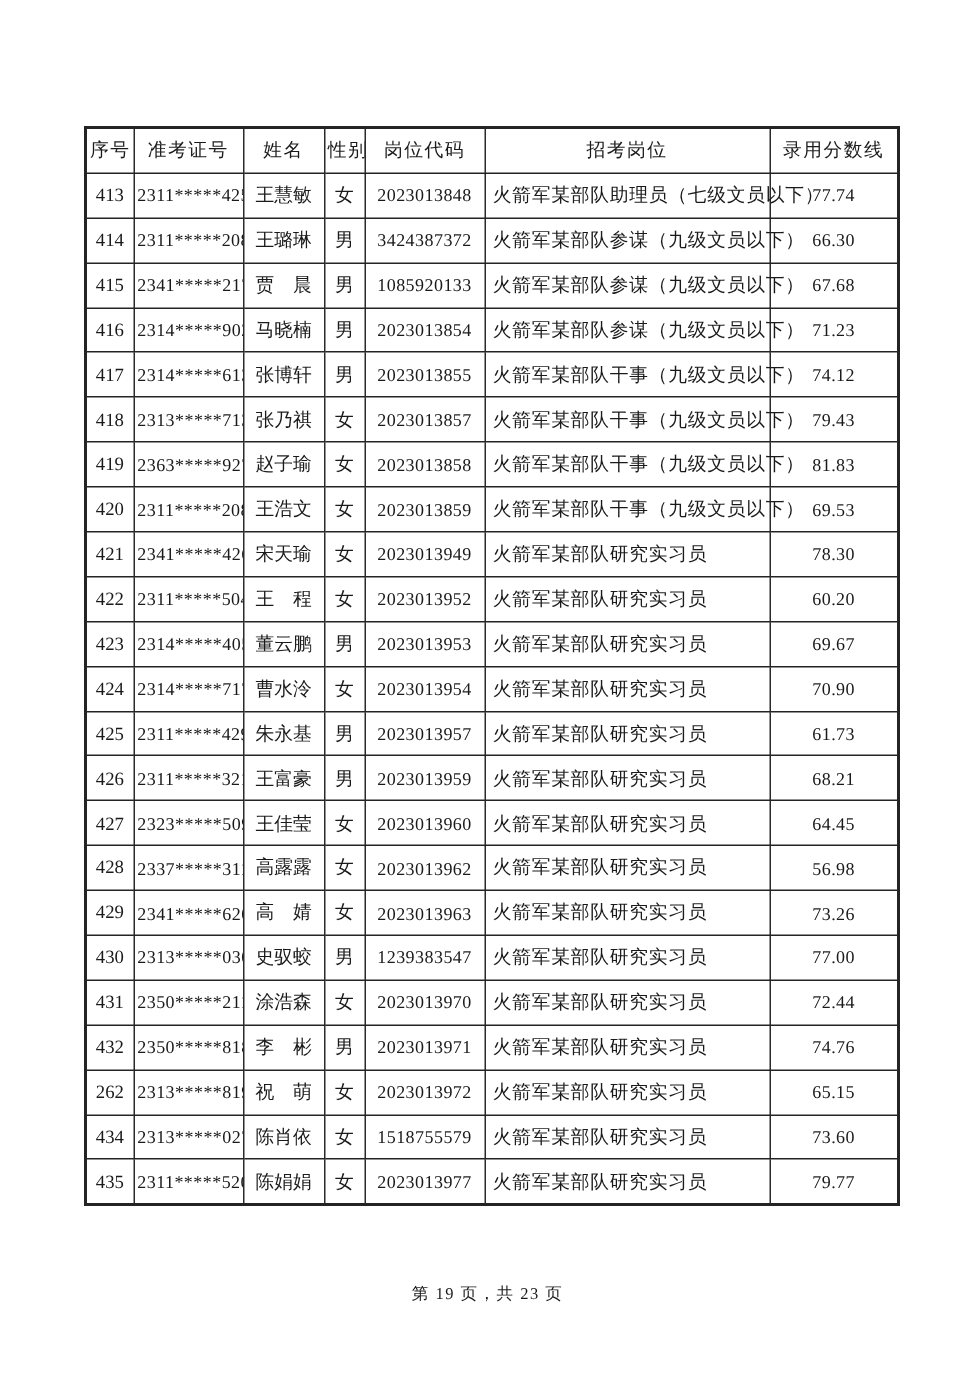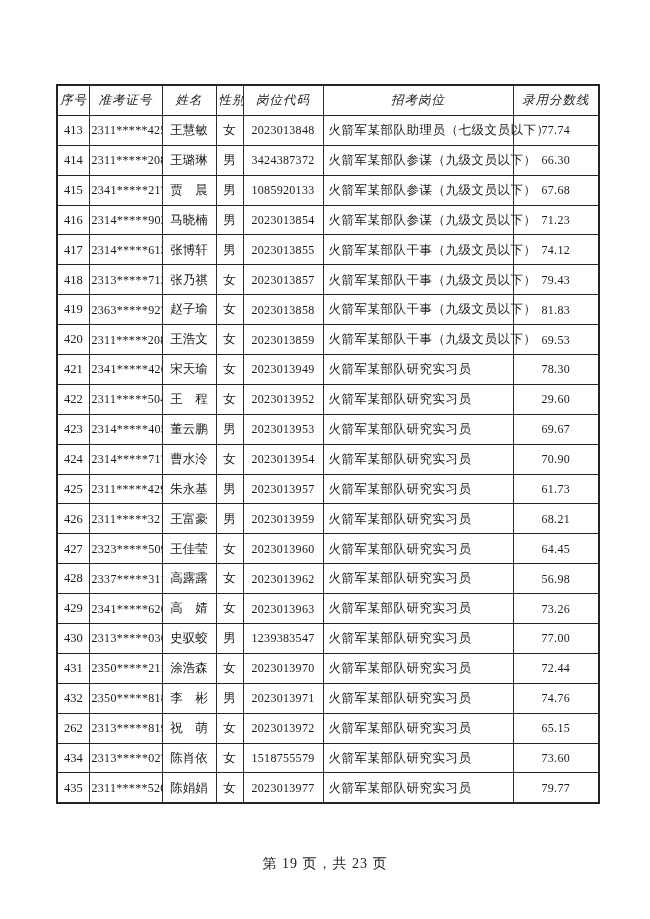--- a/index.html
+++ b/index.html
@@ -39,21 +39,20 @@
     vertical-align: middle;
     font-size: 12.5px;
     font-weight: normal;
     line-height: 1;
     white-space: nowrap;
     overflow: hidden;
   }
   table.score-table th {
     font-size: 12.5px;
     letter-spacing: 1px;
-    font-style: italic;
   }
   table.score-table td.col-position,
   table.score-table th.col-position-hdr {
     overflow: visible;
   }
   table.score-table td.col-position {
     text-align: left;
     padding-left: 5px;
     letter-spacing: 0.5px;
   }
@@ -62,21 +61,21 @@
   table.score-table td.col-score {
     font-size: 12px;
     letter-spacing: 0.3px;
   }
   .footer {
     position: absolute;
     top: 855px;
     left: 0;
     width: 650px;
     text-align: center;
-    font-size: 14px;
+    font-size: 11px;
     letter-spacing: 1px;
   }
 </style>
 </head>
 <body>
 
 <div class="page">
 
   <table class="score-table">
     <colgroup>
@@ -183,21 +182,21 @@
           <td class="col-position">火箭军某部队研究实习员</td>
           <td class="col-score">78.30</td>
         </tr>
         <tr>
           <td class="col-index">422</td>
           <td class="col-exam-id">2311*****504</td>
           <td class="col-name">王　程</td>
           <td class="col-gender">女</td>
           <td class="col-position-code">2023013952</td>
           <td class="col-position">火箭军某部队研究实习员</td>
-          <td class="col-score">29.60</td>
+          <td class="col-score">60.20</td>
         </tr>
         <tr>
           <td class="col-index">423</td>
           <td class="col-exam-id">2314*****405</td>
           <td class="col-name">董云鹏</td>
           <td class="col-gender">男</td>
           <td class="col-position-code">2023013953</td>
           <td class="col-position">火箭军某部队研究实习员</td>
           <td class="col-score">69.67</td>
         </tr>

